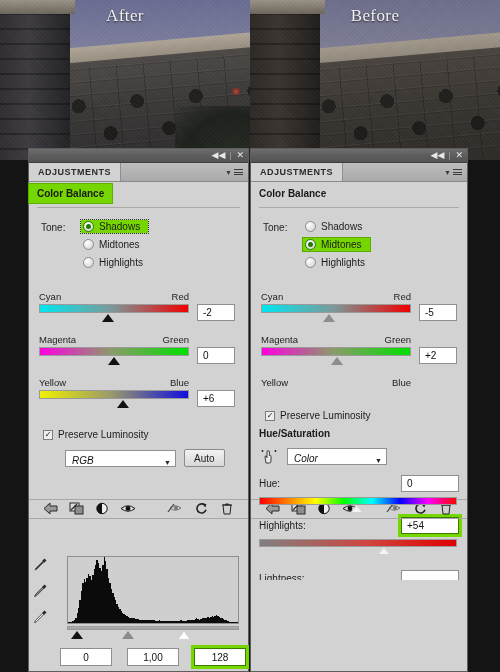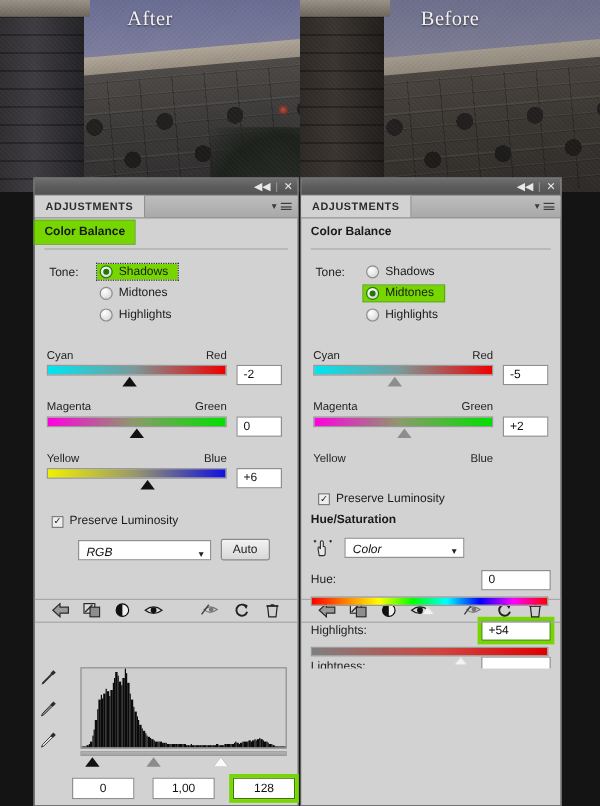--- a/index.html
+++ b/index.html
@@ -749,21 +749,21 @@
     <div class="hs-slider" style="margin-top:12px;">
       <div class="hs-labelrow">
         <span class="hs-label">Highlights:</span>
         <div class="valbox green-hl" style="width:58px;">+54</div>
       </div>
       <div class="hs-track tr-sat">
         <span class="handle hollow" style="left:63%; top:7px;"></span>
       </div>
     </div>
 
-    <div class="hs-slider clipped" style="margin-top:0; height:10px;">
+    <div class="hs-slider clipped" style="margin-top:23px; height:10px;">
       <div class="hs-labelrow">
         <span class="hs-label">Lightness:</span>
         <div class="valbox" style="width:58px;"></div>
       </div>
     </div>
   </div>
 
 </div>
 
 </body></html>

